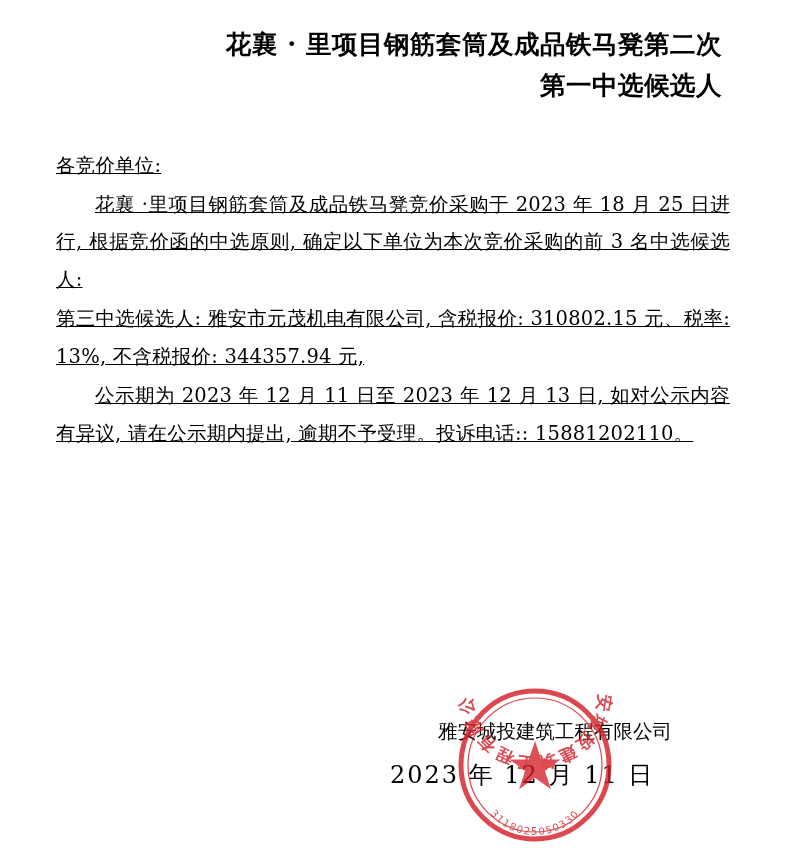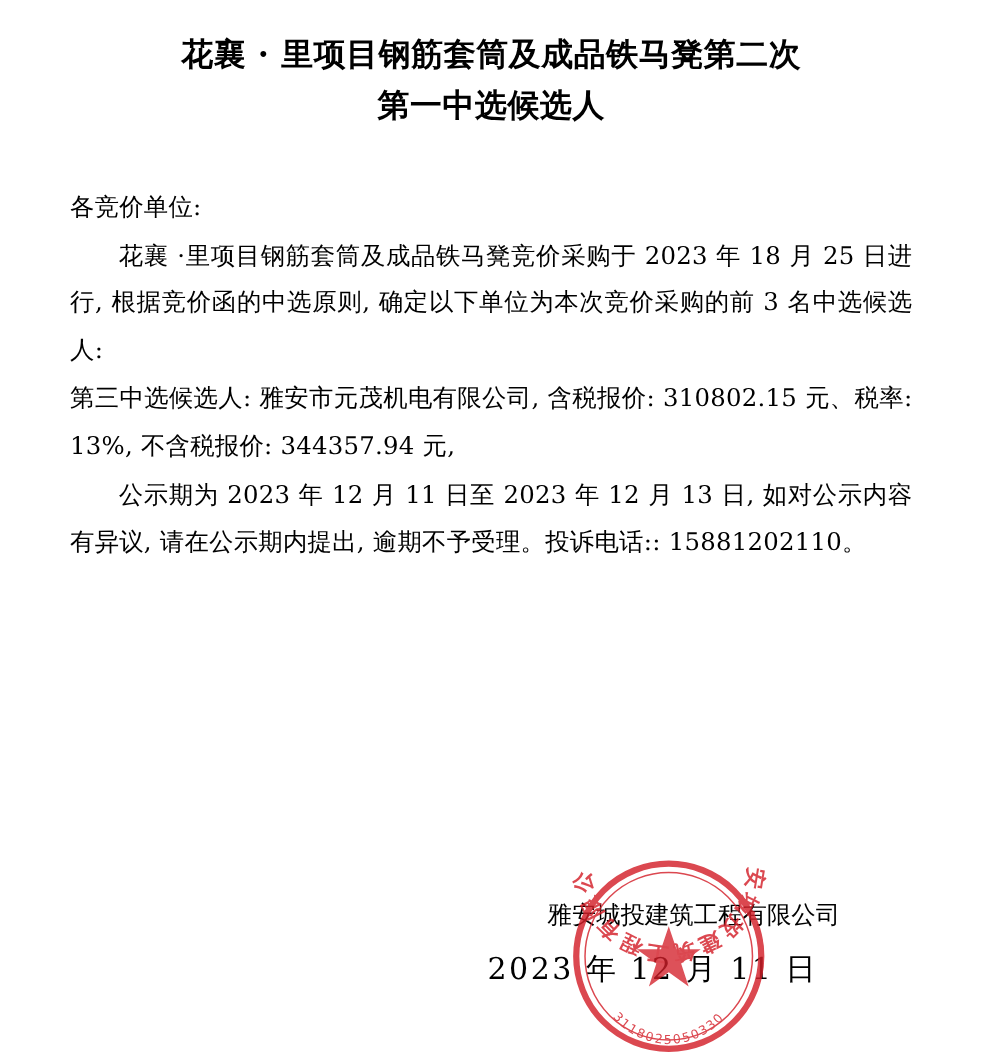--- a/index.html
+++ b/index.html
@@ -16,21 +16,21 @@
     overflow: hidden;
   }
   .page {
     position: relative;
     width: 786px;
     height: 851px;
     box-sizing: border-box;
     padding: 18px 56px 0 56px;
   }
   .doc-title {
-    text-align: center;
+    text-align: right;
     font-size: 25.5px;
     font-weight: bold;
     line-height: 1.62;
     letter-spacing: 0.5px;
     margin: 6px 0 0 0;
     padding: 0 8px;
     font-family: "DejaVu Serif", "Liberation Serif", serif;
   }
   .title-line {
     display: block;
@@ -38,20 +38,21 @@
   .body-block {
     margin-top: 40px;
   }
   p.para {
     font-size: 19.5px;
     line-height: 1.92;
     margin: 0 0 2px 0;
     text-align: justify;
     text-justify: inter-ideograph;
     letter-spacing: 0.2px;
+    text-decoration: underline;
   }
   p.indent {
     text-indent: 2em;
   }
   .sig-block {
     position: absolute;
     right: 66px;
     bottom: 52px;
     width: 330px;
     text-align: left;

